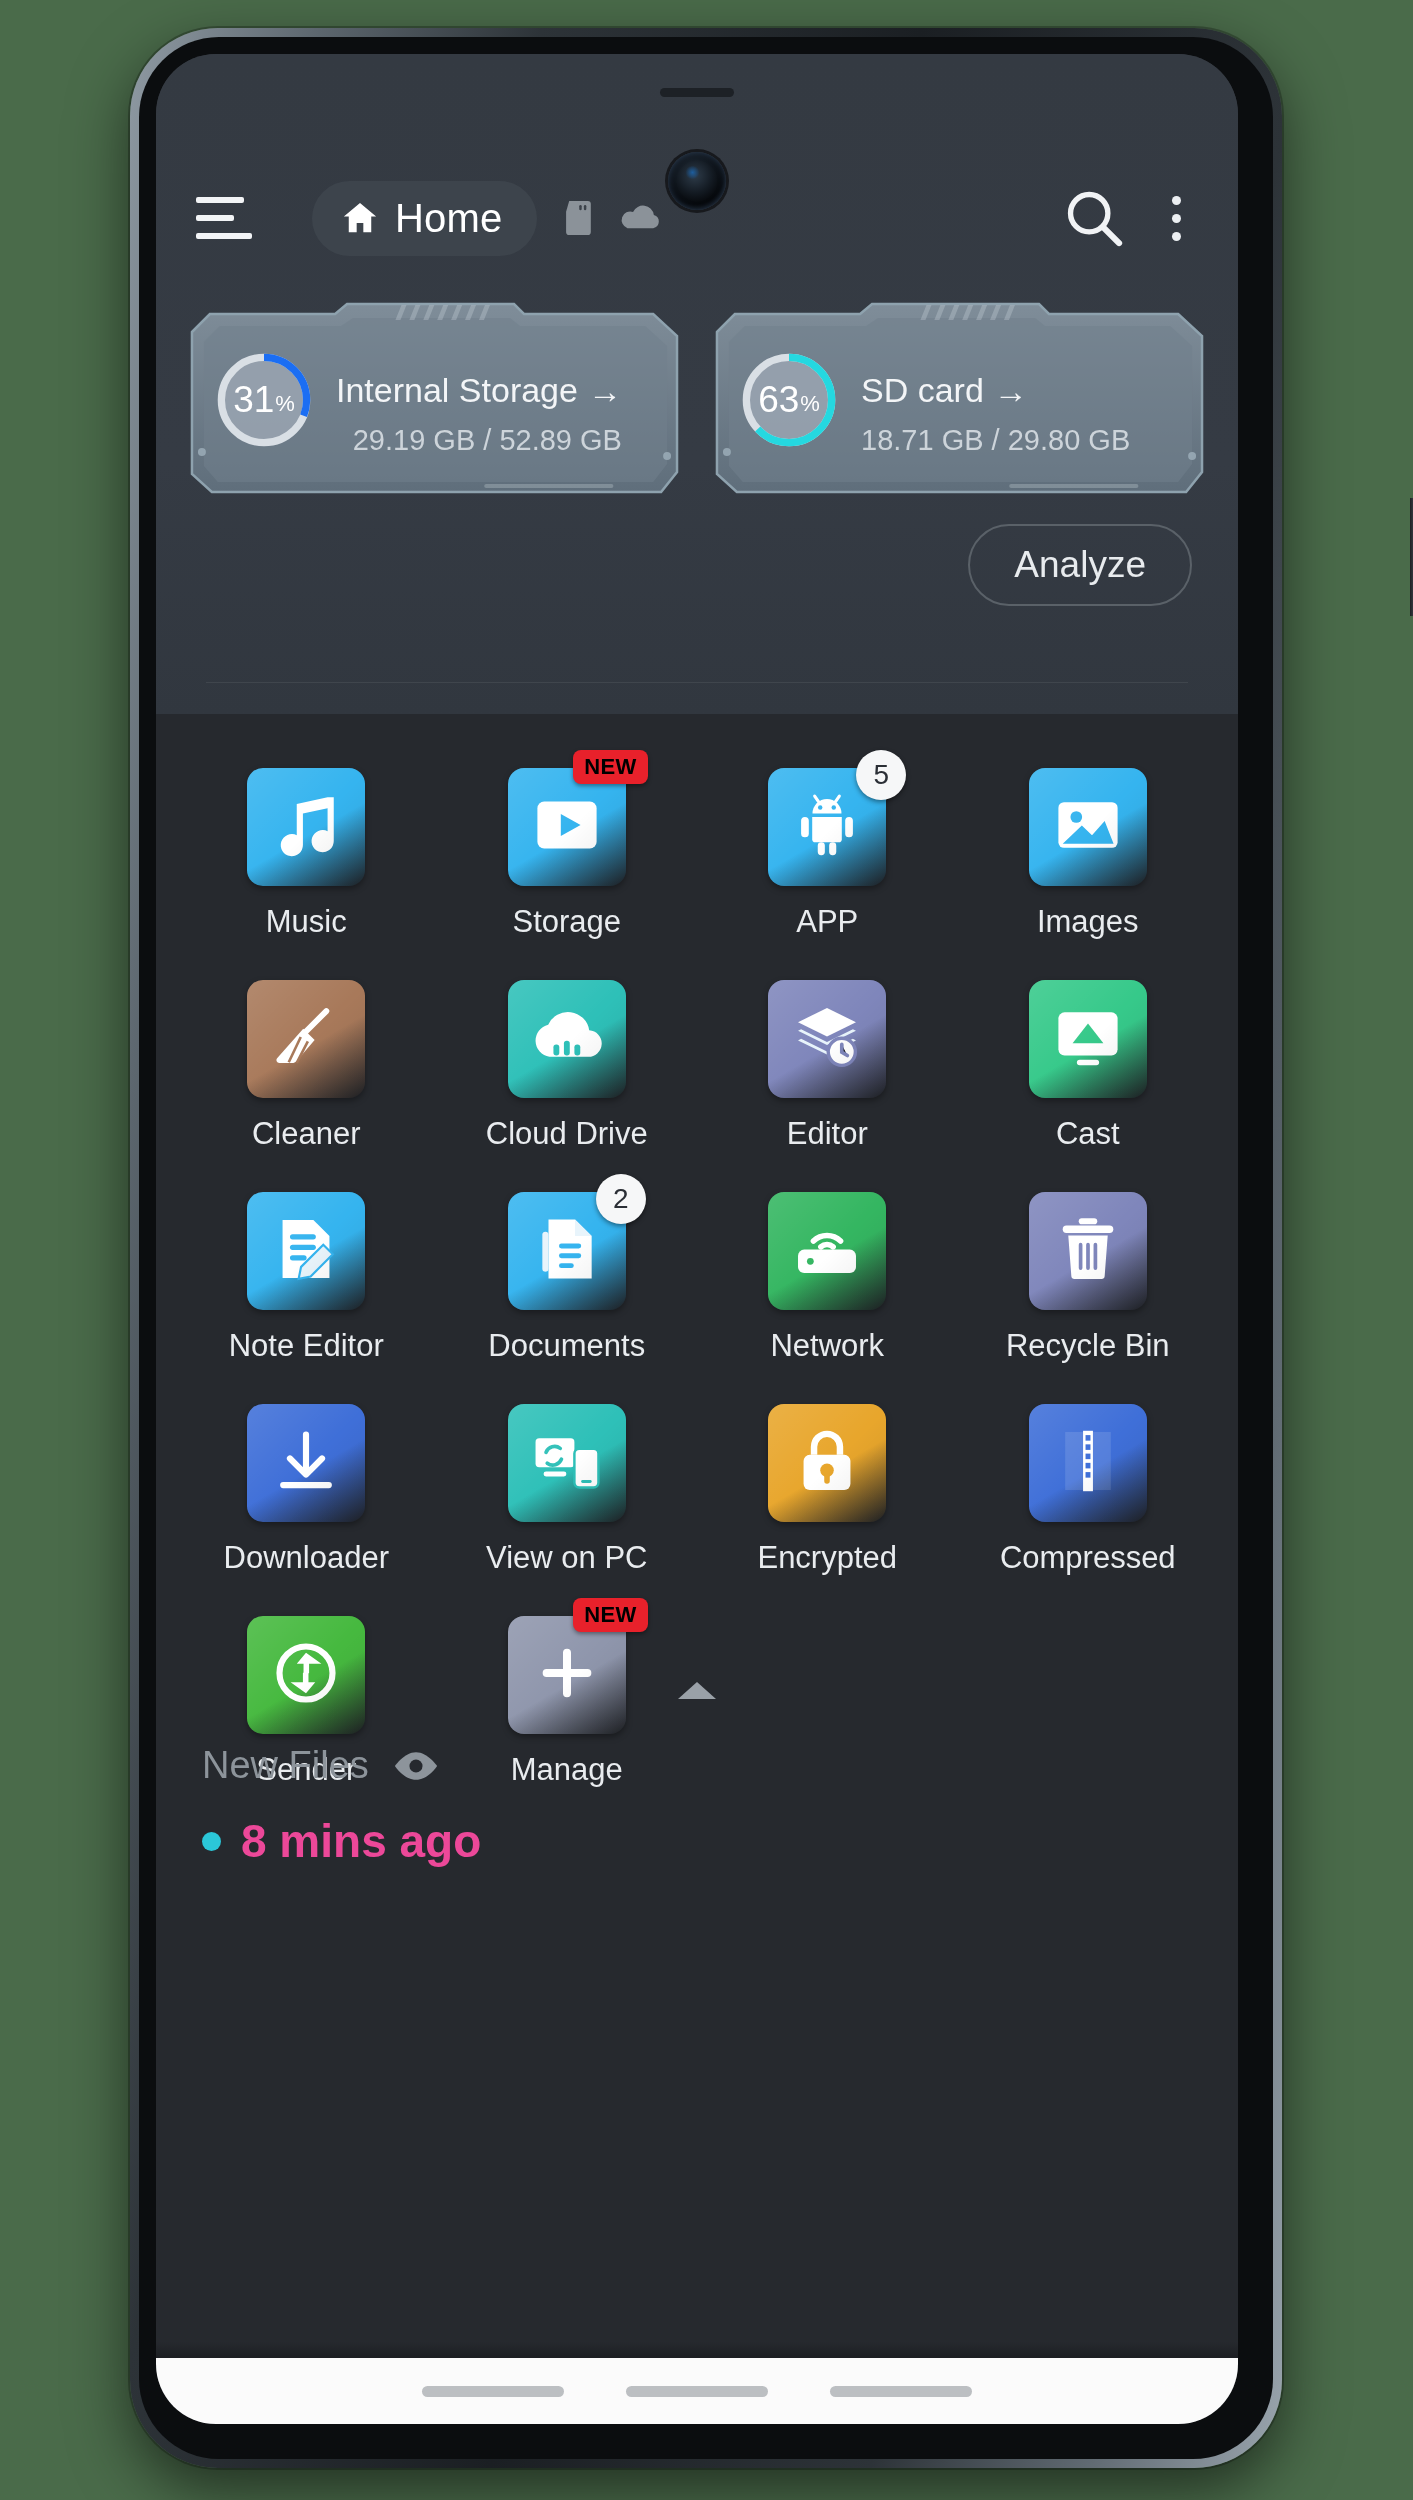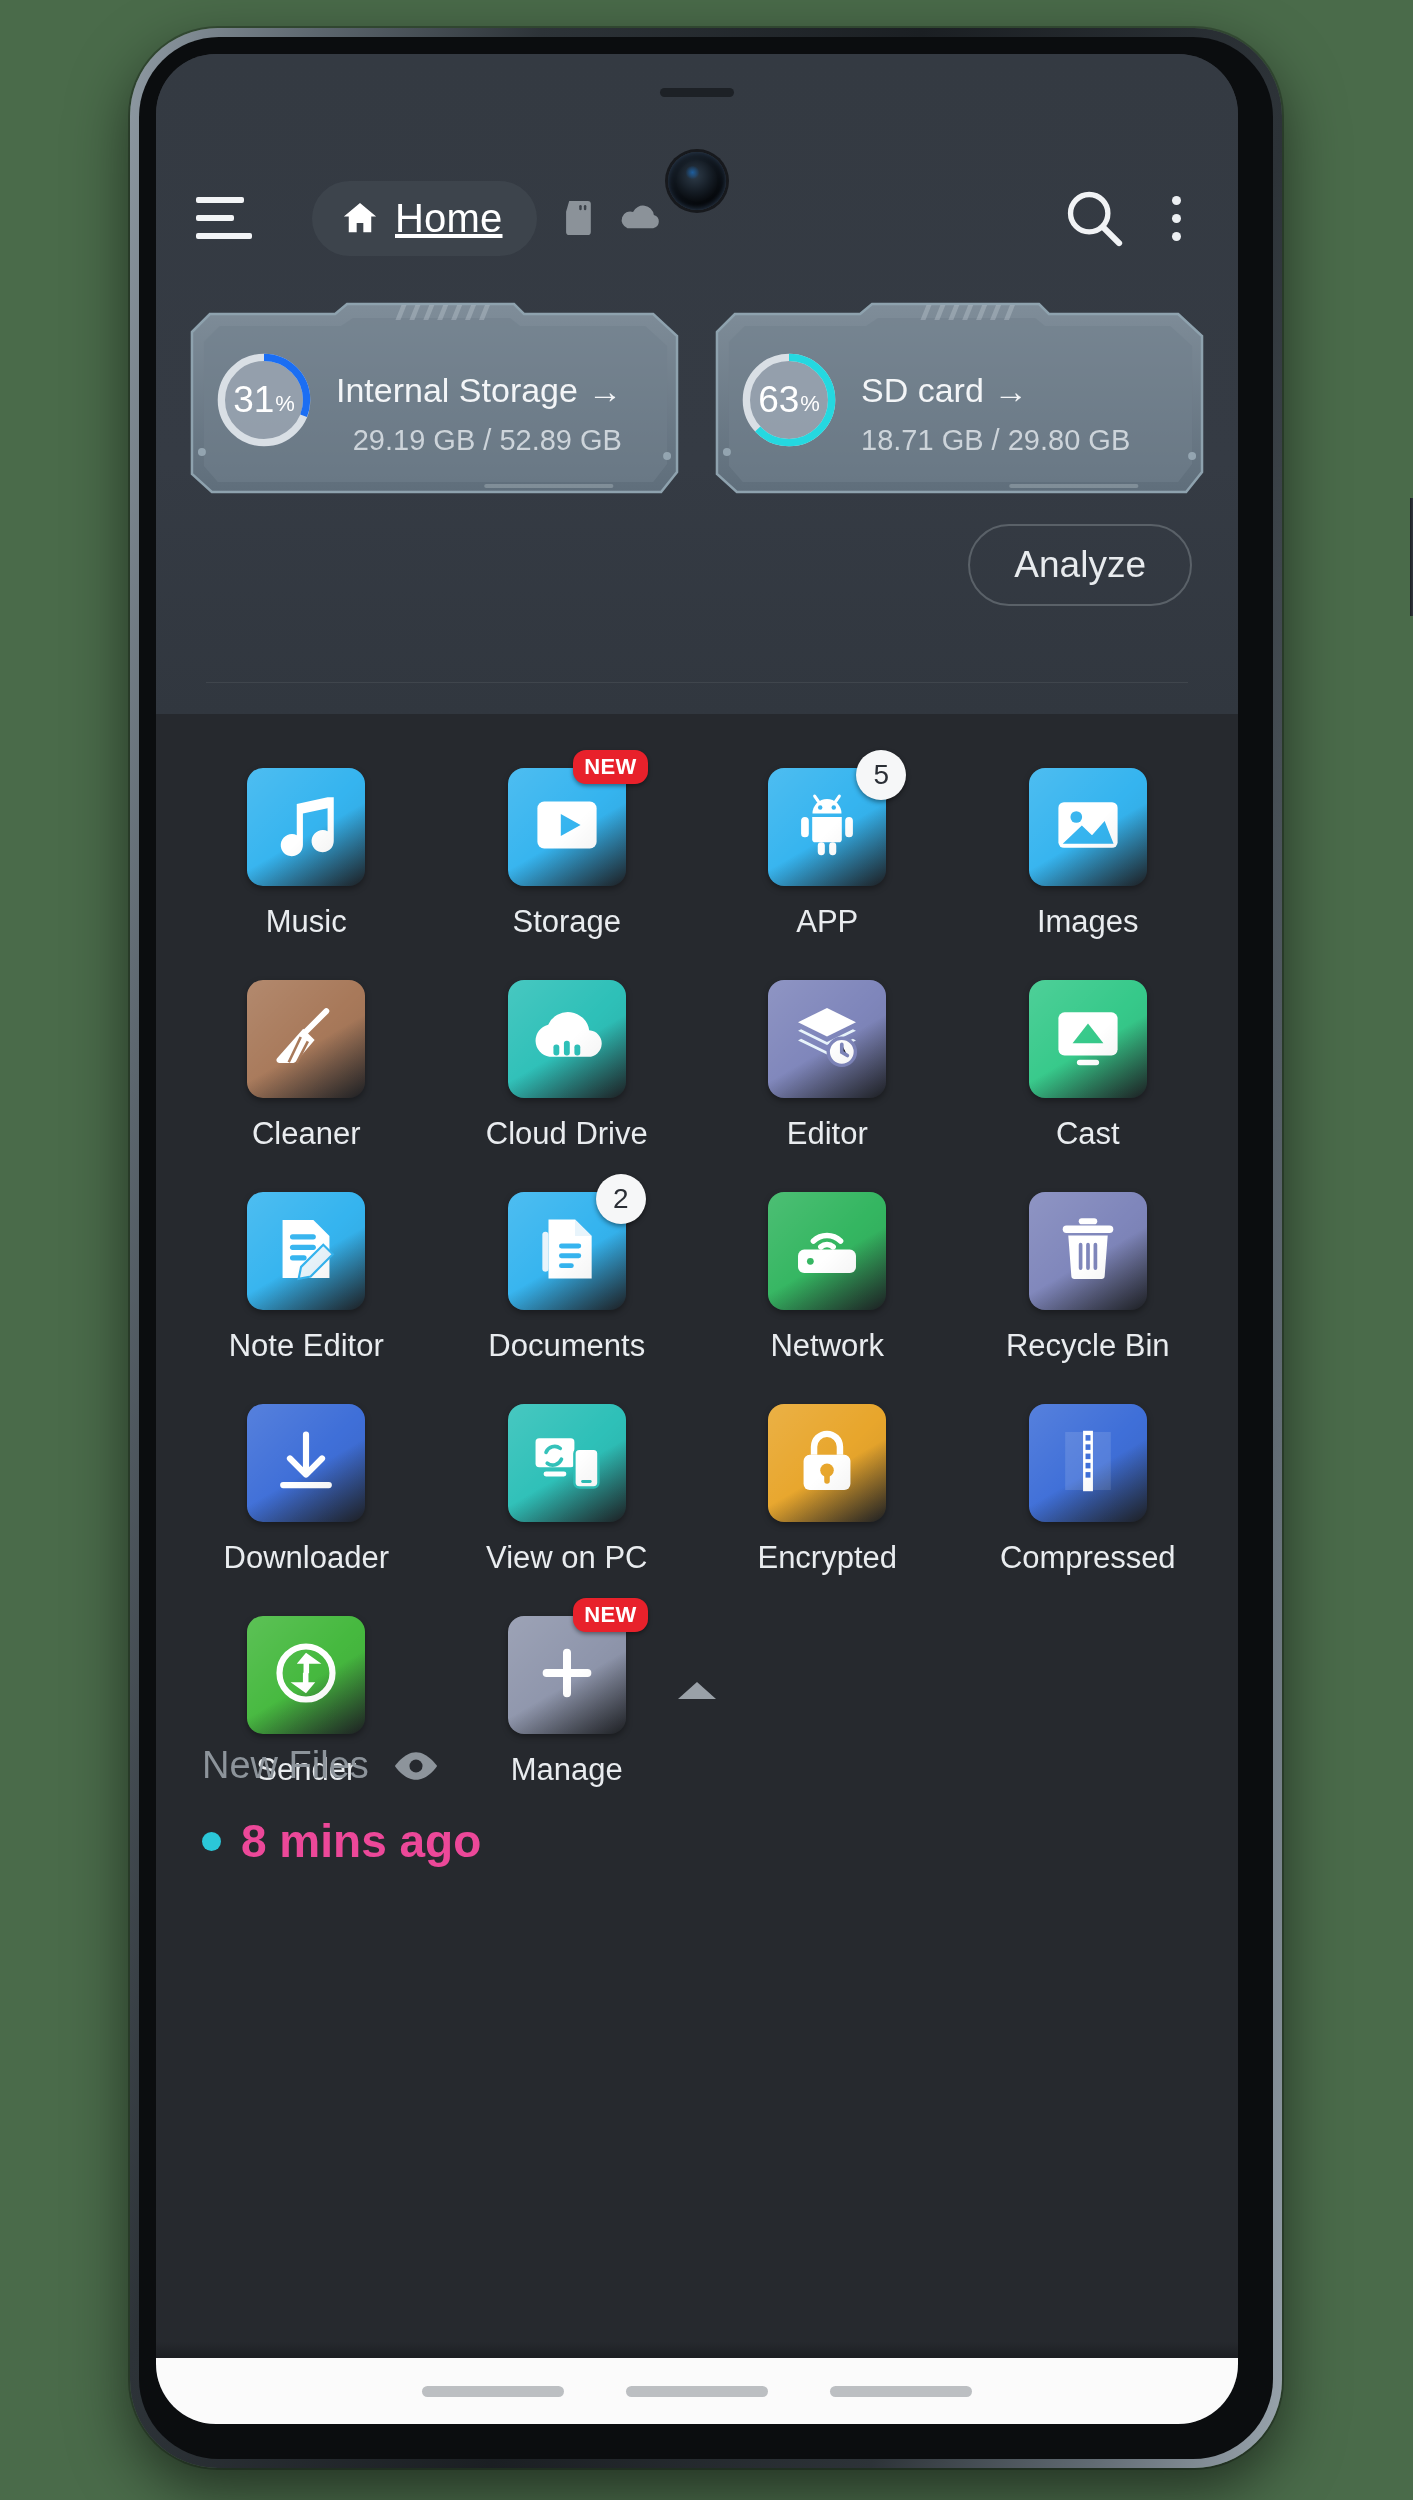--- a/index.html
+++ b/index.html
@@ -77,21 +77,21 @@
   .hamburger span { display:block; height: 6px; background:#f2f4f6; border-radius:2px; }
   .hamburger span:nth-child(1){ width: 48px; }
   .hamburger span:nth-child(2){ width: 38px; }
   .hamburger span:nth-child(3){ width: 56px; }
 
   .home-pill {
     margin-left: 54px; display:flex; align-items:center; gap:15px;
     background: #3d444c; border-radius: 44px; padding: 15px 34px 15px 28px;
     cursor: pointer;
   }
-  .home-pill .label { color:#fff; font-size: 40px; letter-spacing:.2px;text-decoration:underline; }
+  .home-pill .label { color:#fff; font-size: 40px; letter-spacing:.2px; }
   .sd-chip { margin-left: 24px; width: 38px; height: 34px; }
   .cloud-chip { margin-left: 20px; width: 44px; height: 32px; }
 
   .appbar-spacer { flex: 1; }
   .search-btn { width: 64px; height: 64px; margin-right: 28px; cursor:pointer; }
   .more-btn { width: 44px; height: 64px; margin-right: 40px; display:flex;
               flex-direction:column; align-items:center; justify-content:center; gap:9px; cursor:pointer;}
   .more-btn i { width: 9px; height: 9px; border-radius:50%; background:#eceff2; display:block; }
 
   
@@ -132,22 +132,22 @@
   .tile { width:118px; height:118px; border-radius: 16px; position:relative; overflow:hidden;
           box-shadow: 0 3px 6px rgba(0,0,0,.35); display:flex; align-items:center; justify-content:center; }
   .tile::after{ content:""; position:absolute; inset:0;
                 background: linear-gradient(135deg, rgba(255,255,255,.12) 0%, rgba(255,255,255,0) 52%, rgba(0,0,0,.10) 100%); }
   .gname { margin-top: 18px; color:#e9ecef; font-size: 31px; white-space:nowrap; }
 
   .badge {
     position:absolute; z-index: 5; display:flex; align-items:center; justify-content:center;
   }
   .badge-new {
-    top:-18px; right:-22px; background:#e8212b; color:#ffffff; font-size: 22px; font-weight:bold;
-    border-radius: 13px; padding: 4px 11px; letter-spacing:.4px;
+    top:-18px; right:-22px; background:#e8212b; color:#000000; font-size: 22px; font-weight:bold;
+    border-radius: 8px; padding: 4px 11px; letter-spacing:.4px;
     box-shadow: 0 2px 4px rgba(0,0,0,.4);
   }
   .badge-count {
     top:-18px; right:-20px; width: 50px; height: 50px; border-radius:50%;
     background:#f6f7f8; color:#2b2f36; font-size: 28px;
     box-shadow: 0 2px 5px rgba(0,0,0,.45);
   }
 
   
   .collapse-arrow { position:absolute; left:50%; transform:translateX(-50%); top: 1628px;

